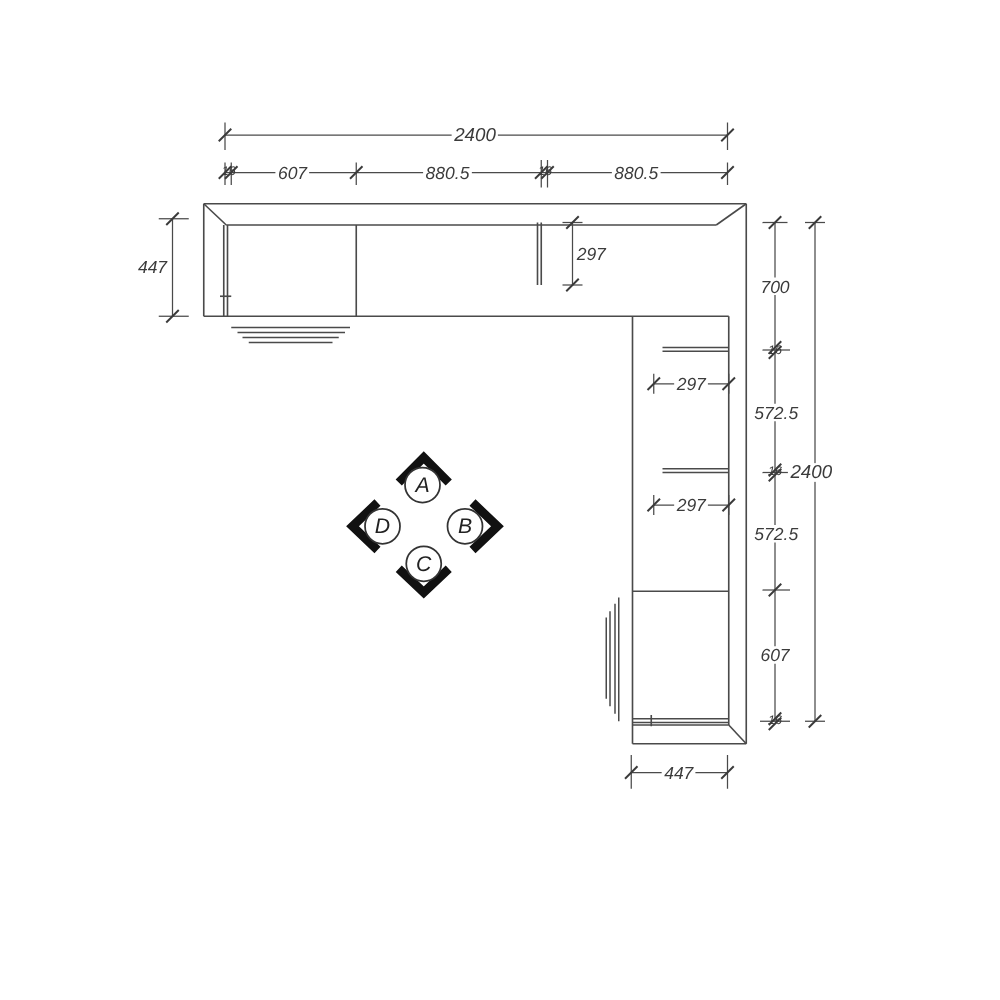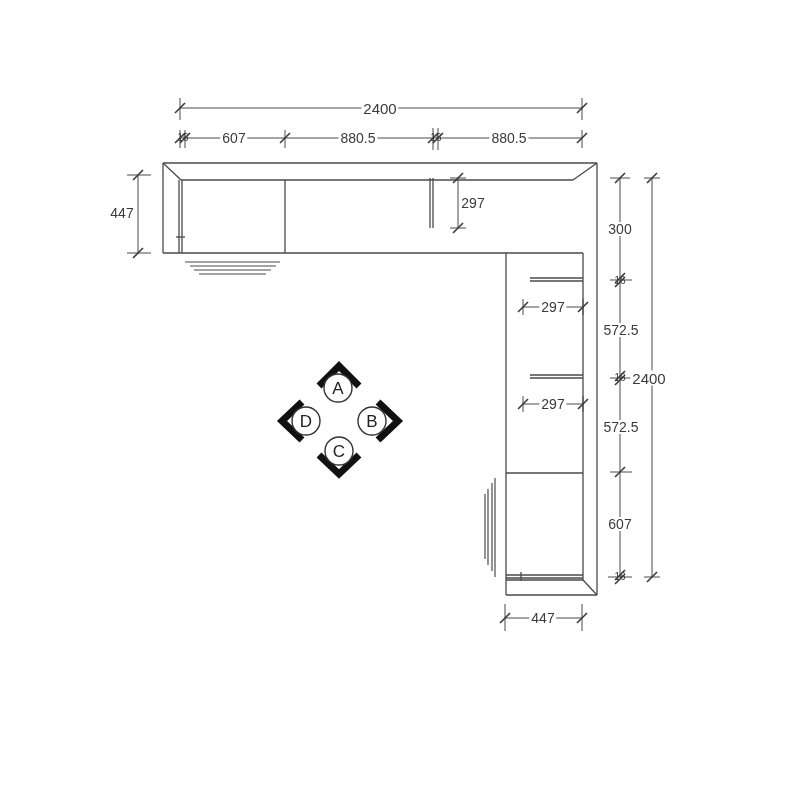--- a/index.html
+++ b/index.html
@@ -1,17 +1,17 @@
 <!DOCTYPE html>
 <html><head>
 <meta charset="utf-8">
 <style>
   html,body{margin:0;padding:0;background:#ffffff;}
   #stage{position:relative;width:800px;height:800px;background:#ffffff;overflow:hidden;
-         font-family:"Liberation Sans", sans-serif;}
+         font-family:"Liberation Sans", sans-serif;font-style:italic;}
   #stage svg{position:absolute;left:0;top:0;}
   .dim{position:absolute;transform:translate(-50%,-50%);font-size:14px;color:#3b3b3b;
        background:#ffffff;padding:0 2px;white-space:nowrap;line-height:1;z-index:5;}
   .dim.big{font-size:15px;}
   .dim.small{font-size:10px;background:transparent;padding:0;}
   .dim.nobg{background:transparent;}
   .marker-letter{position:absolute;transform:translate(-50%,-50%);font-size:17px;color:#222;
        background:transparent;z-index:6;line-height:1;}
 </style>
 </head>
@@ -163,21 +163,21 @@
   </svg>
 
   <span class="dim big" style="left:380px;top:108px;">2400</span>
   <span class="dim small" style="left:183px;top:138px;">16</span>
   <span class="dim" style="left:234px;top:138px;">607</span>
   <span class="dim" style="left:358px;top:138px;">880.5</span>
   <span class="dim small" style="left:436px;top:138px;">16</span>
   <span class="dim" style="left:509px;top:138px;">880.5</span>
   <span class="dim nobg" style="left:122px;top:213px;">447</span>
   <span class="dim nobg" style="left:473px;top:203px;">297</span>
-  <span class="dim" style="left:620px;top:229px;">300</span>
+  <span class="dim" style="left:620px;top:229px;">700</span>
   <span class="dim small" style="left:620px;top:281px;">16</span>
   <span class="dim" style="left:621px;top:330px;">572.5</span>
   <span class="dim small" style="left:620px;top:378px;">16</span>
   <span class="dim" style="left:621px;top:427px;">572.5</span>
   <span class="dim" style="left:620px;top:524px;">607</span>
   <span class="dim small" style="left:620px;top:577px;">16</span>
   <span class="dim big" style="left:649px;top:378px;">2400</span>
   <span class="dim" style="left:553px;top:307px;">297</span>
   <span class="dim" style="left:553px;top:404px;">297</span>
   <span class="dim" style="left:543px;top:618px;">447</span>

